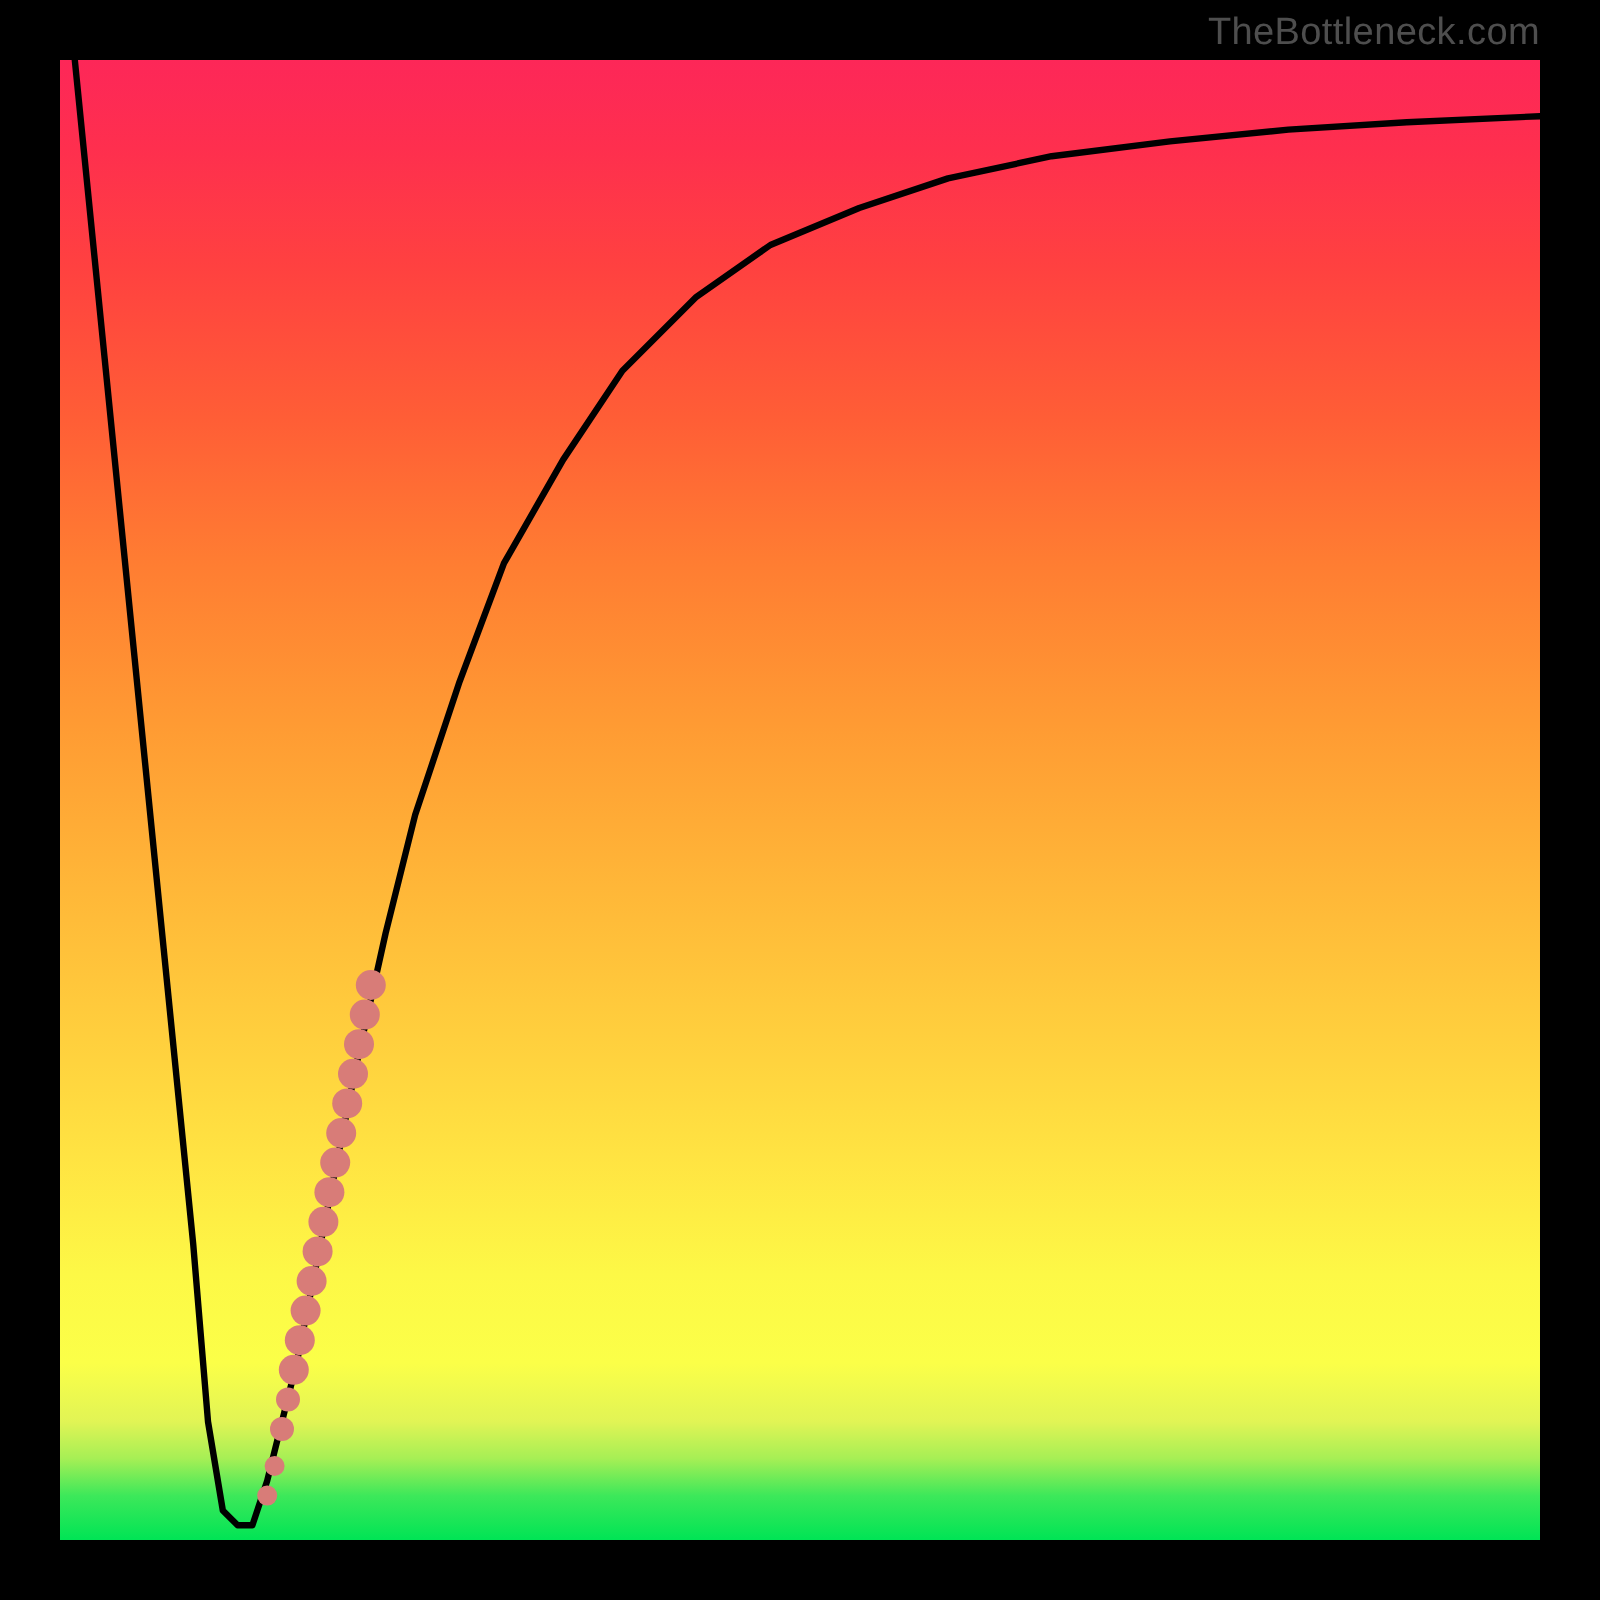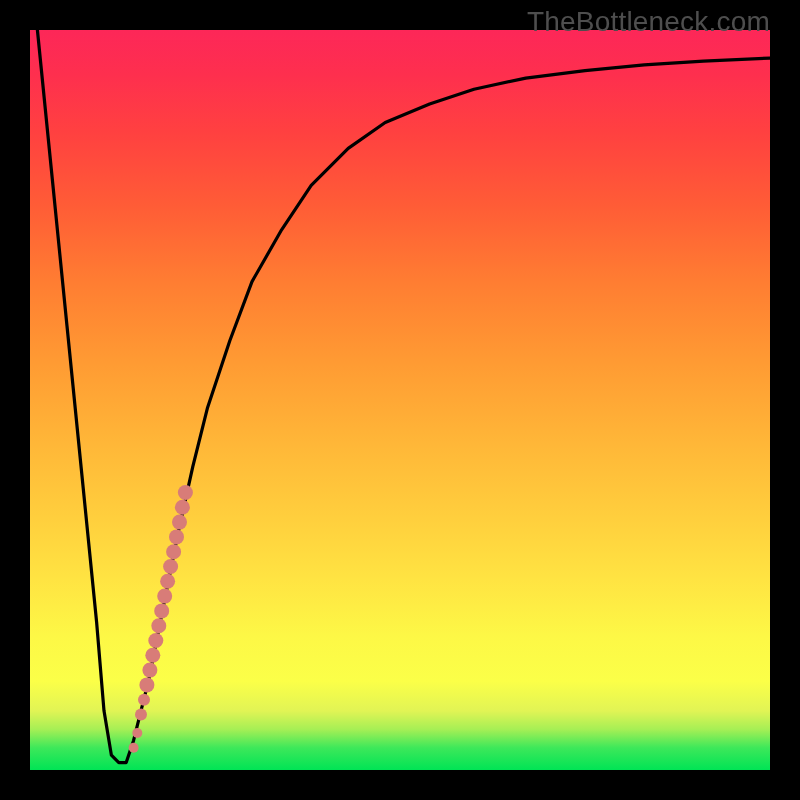--- a/index.html
+++ b/index.html
@@ -41,21 +41,21 @@
       #ff4140 86%,
       #fe2f4e 94%,
       #fd2758 100%
     );
   }
   .watermark {
     position: absolute;
     top: 6px;
     right: 30px;
     color: #4e4e4e;
-    font-size: 28px;
+    font-size: 19px;
     font-weight: 500;
     letter-spacing: 0.2px;
     user-select: none;
   }
   svg.curve {
     position: absolute;
     inset: 0;
     width: 740px;
     height: 740px;
     overflow: visible;

